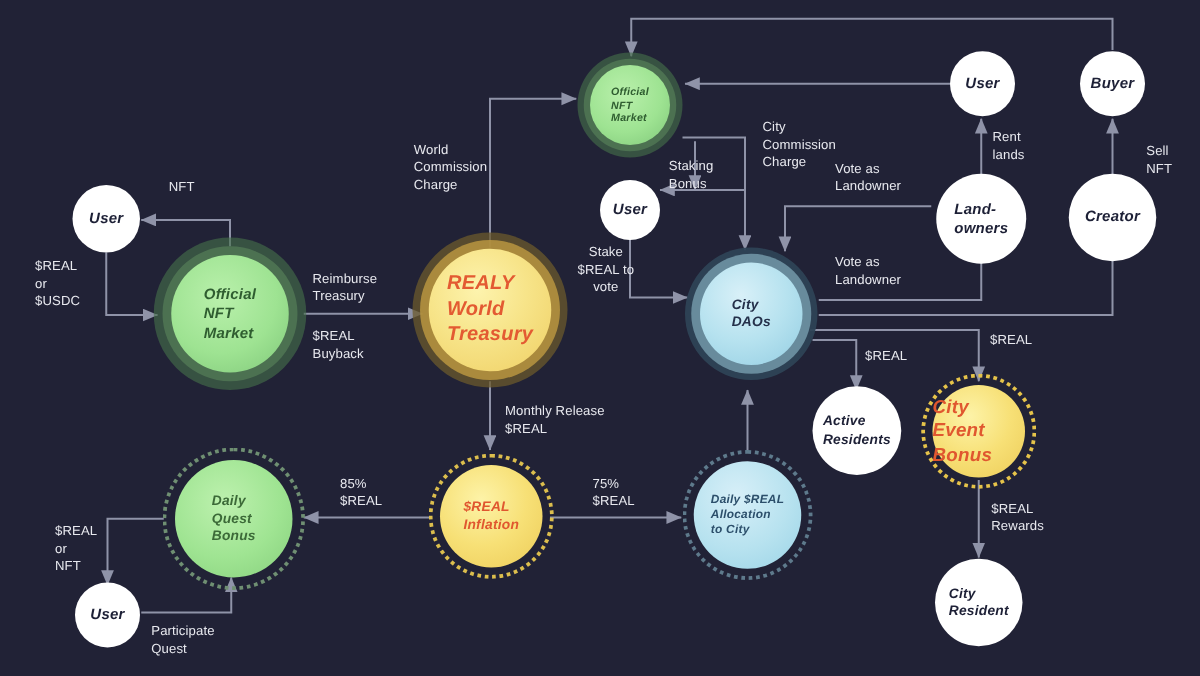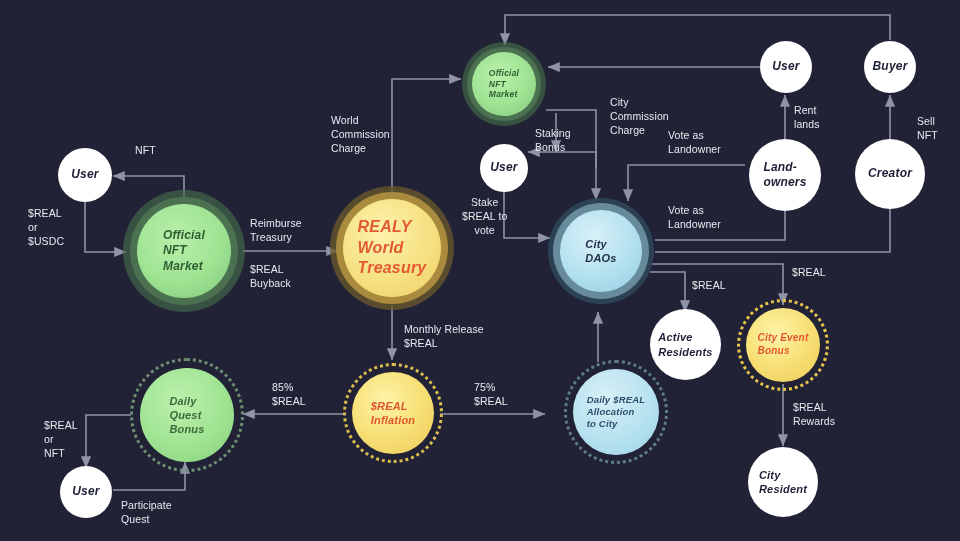--- a/index.html
+++ b/index.html
@@ -174,21 +174,21 @@
   </div>
 
   <div class="node white" style="left:650px;top:309px;width:71px;height:71px;">
     <span class="lbl" style="font-size:11px;white-space:pre-line;">Active
 Residents</span>
   </div>
 
   <div style="position:absolute;left:737px;top:299px;width:92px;height:92px;">
     <div class="dotted" style="left:0;top:0;right:0;bottom:0;border:3px dotted #e6c44a;"></div>
     <div class="node d-gold" style="left:9px;top:9px;width:74px;height:74px;">
-      <span class="lbl" style="font-size:10px;white-space:pre-line;">City Event
+      <span class="lbl" style="font-size:15px;white-space:pre-line;">City Event
 Bonus</span>
     </div>
   </div>
 
   <div class="node white" style="left:748px;top:447px;width:70px;height:70px;">
     <span class="lbl" style="font-size:11px;white-space:pre-line;">City
 Resident</span>
   </div>
 
   <div style="position:absolute;left:130px;top:358px;width:114px;height:114px;">
@@ -201,21 +201,21 @@
   </div>
 
   <div style="position:absolute;left:343px;top:363px;width:100px;height:100px;">
     <div class="dotted" style="left:0;top:0;right:0;bottom:0;border:3px dotted #dcbe4d;"></div>
     <div class="node d-gold" style="left:9px;top:9px;width:82px;height:82px;">
       <span class="lbl" style="font-size:11px;white-space:pre-line;">$REAL
 Inflation</span>
     </div>
   </div>
 
-  <div style="position:absolute;left:564px;top:360px;width:104px;height:104px;">
+  <div style="position:absolute;left:546px;top:360px;width:104px;height:104px;">
     <div class="dotted" style="left:0;top:0;right:0;bottom:0;border:3px dotted #5e7a8c;"></div>
     <div class="node d-blue" style="left:9px;top:9px;width:86px;height:86px;">
       <span class="lbl" style="font-size:9.5px;white-space:pre-line;">Daily $REAL
 Allocation
 to City</span>
     </div>
   </div>
 
   <div class="node white" style="left:60px;top:466px;width:52px;height:52px;">
     <span class="lbl">User</span>

